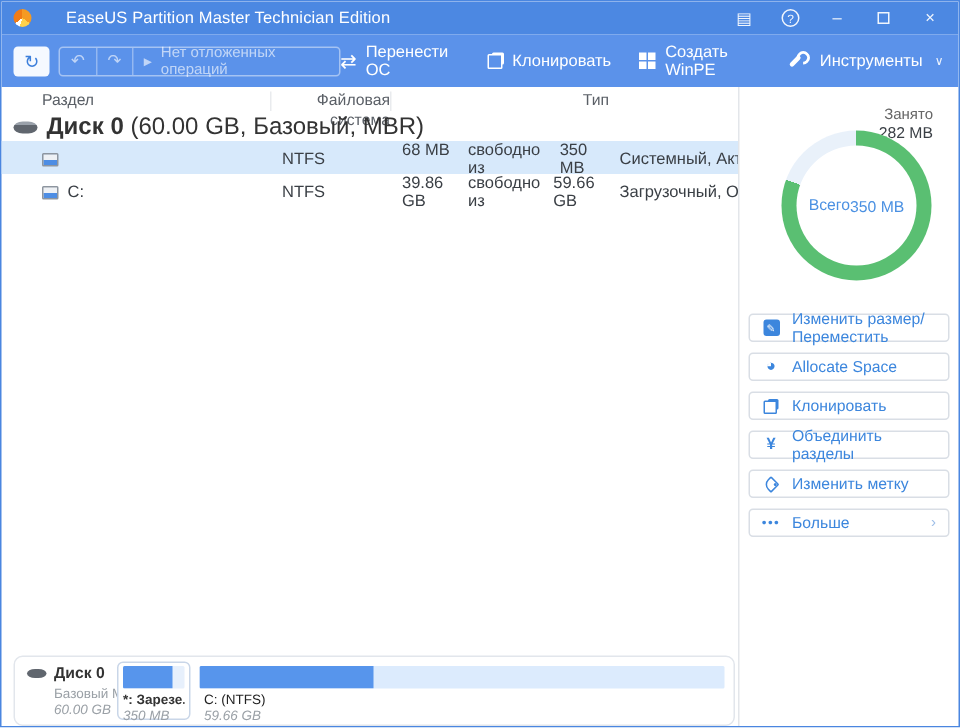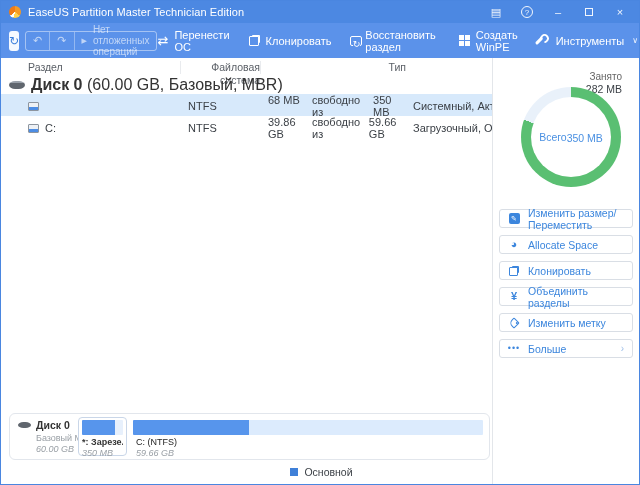--- a/index.html
+++ b/index.html
@@ -1,20 +1,20 @@
 <!DOCTYPE html>
 <html><head>
 <meta charset="utf-8">
 <style>
   * { margin:0; padding:0; box-sizing:border-box; }
   html,body { width:640px; height:485px; font-family:"Liberation Sans","DejaVu Sans",sans-serif; }
   .window { width:640px; height:485px; border:1px solid #4a86e0; background:#fff; display:flex; flex-direction:column; overflow:hidden; }
 
   
-  .titlebar { height:22px; background:#4c88e2; display:flex; align-items:center; padding:0 8px; flex:0 0 auto; }
+  .titlebar { height:22px; background:#4c88e2; display:flex; align-items:center; padding:0 8px; flex:0 0 auto;gap:16px; }
   .logo { width:12px; height:12px; border-radius:50%; background:conic-gradient(#f59a23 0 35%, #ffd24d 35% 55%, #fff 55% 65%, #f07b16 65% 100%); margin-right:7px; position:relative; }
   .title { color:#fff; font-size:11px; letter-spacing:.1px; }
   .win-controls { margin-left:auto; display:flex; align-items:center; gap:9px; }
   .win-btn { color:rgba(255,255,255,.92); font-size:11px; width:22px; height:18px; display:flex; align-items:center; justify-content:center; cursor:default; }
   .help-circle { width:12px; height:12px; border-radius:50%; border:1px solid rgba(255,255,255,.92); font-size:8px; display:flex; align-items:center; justify-content:center; }
   .max-box { width:8px; height:8px; border:1px solid rgba(255,255,255,.92); }
 
   
   .toolbar { height:35px; background:#5b92ea; display:flex; align-items:center; padding:0 10px 0 8px; flex:0 0 auto; }
   .refresh-btn { width:26px; height:20px; background:#f5f9ff; border-radius:3px; display:flex; align-items:center; justify-content:center; color:#3c7fdb; font-size:12px; }
@@ -151,24 +151,20 @@
     <div class="tb-actions">
       <div class="tb-action">
         <span class="ico-migrate">⇄</span>
         <span>Перенести ОС</span>
       </div>
       <div class="tb-action">
         <span class="ico-copy"></span>
         <span>Клонировать</span>
       </div>
       <div class="tb-action">
-        <span class="ico-recover"></span>
-        <span>Восстановить раздел</span>
-      </div>
-      <div class="tb-action">
         <span class="ico-win">
             <i></i>
             <i></i>
             <i></i>
             <i></i>
           </span>
         <span>Создать WinPE</span>
       </div>
       <div class="tb-action">
         <span class="ico-wrench"></span>
@@ -239,24 +235,20 @@
         </div>
         <div class="dm-part2">
           <div class="dm-bar">
               <div class="fill" style="width: 33.2%;"></div>
             </div>
           <div class="dm-label">C:  (NTFS)</div>
           <div class="dm-size">59.66 GB</div>
         </div>
       </div>
 
-      <div class="legend">
-        <span class="sq"></span>
-        <span class="lbl">Основной</span>
-      </div>
     </div>
 
     <div class="sidebar">
       <div class="usage">
         <span class="used-label">Занято</span>
         <span class="used-value">282 MB</span>
         <div class="donut" style="background: conic-gradient(rgb(90, 191, 114) 0deg, rgb(90, 191, 114) 80.6%, rgb(233, 241, 250) 80.6%, rgb(233, 241, 250) 100%);"></div>
         <div class="donut-center">
           <span class="t1">Всего</span>
           <span class="t2">350 MB</span>

